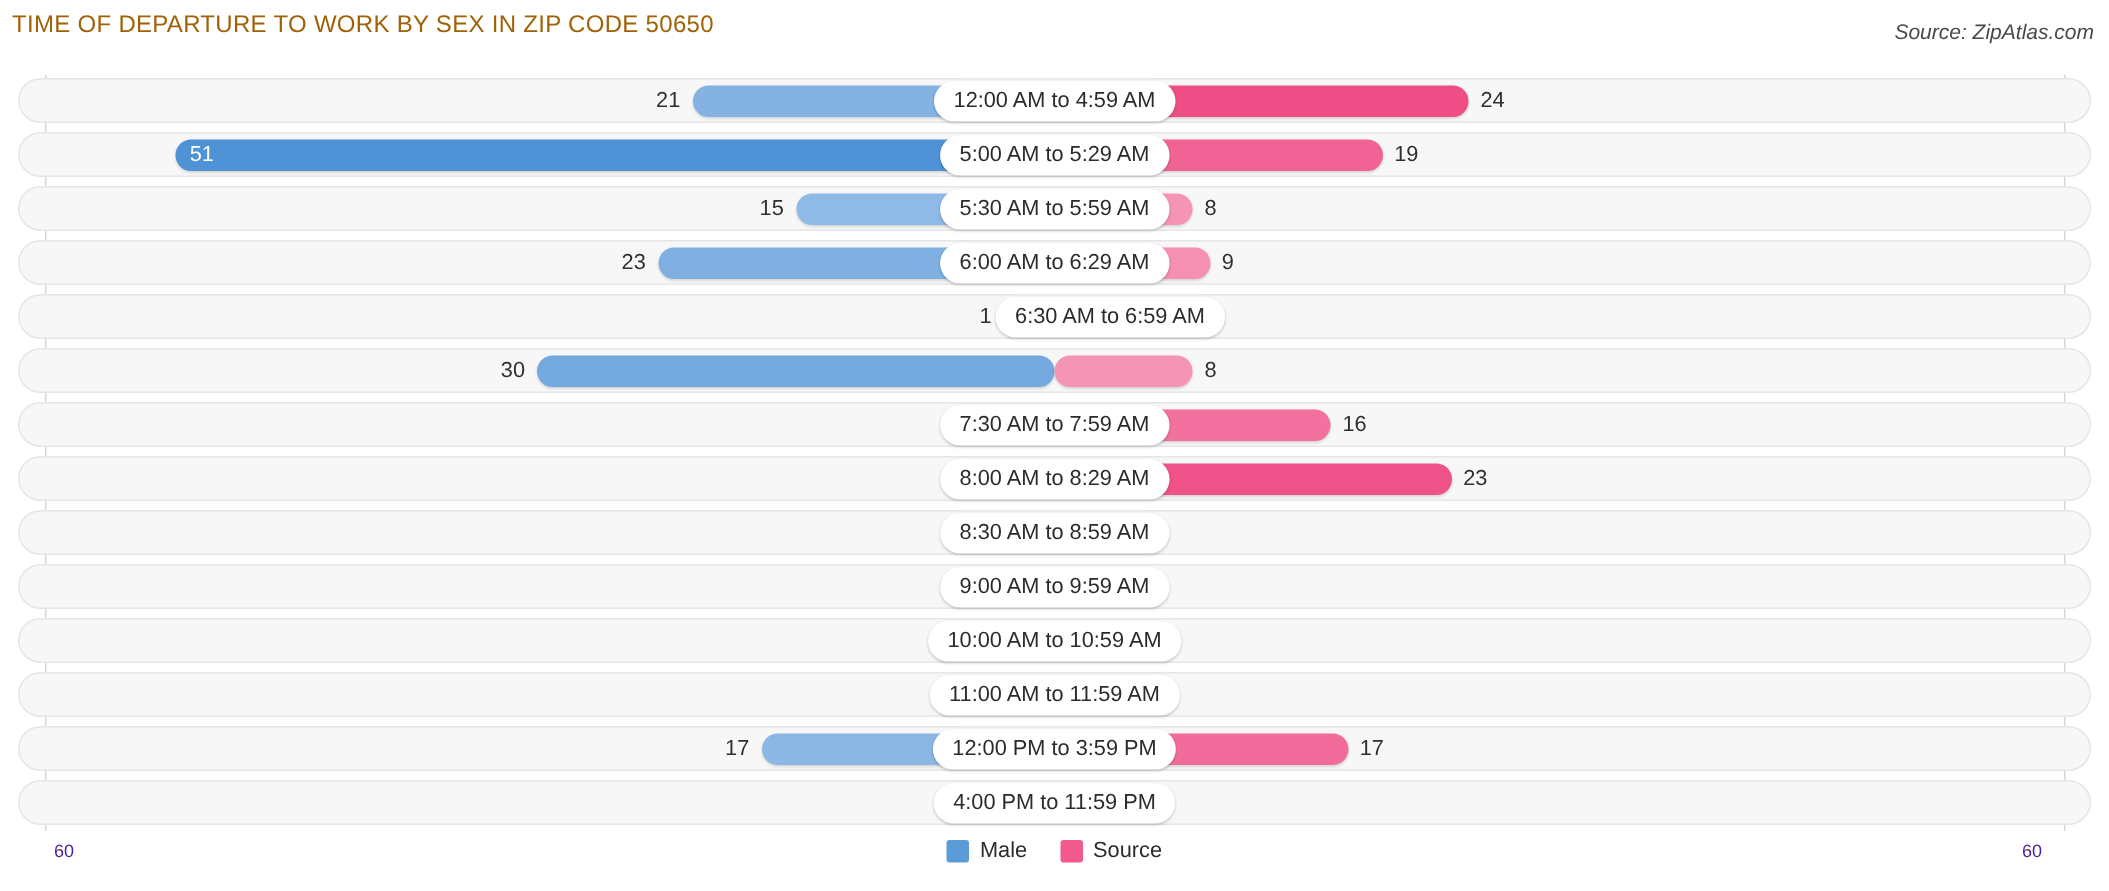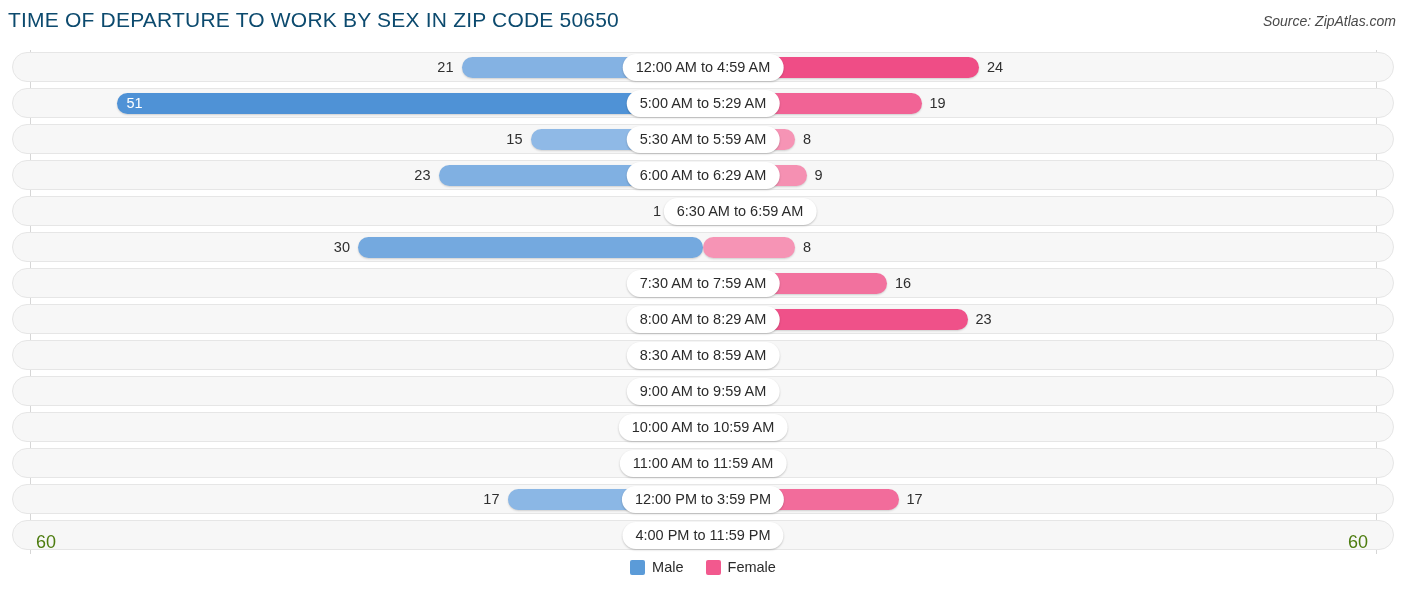--- a/index.html
+++ b/index.html
@@ -8,21 +8,21 @@
     background:#ffffff;
     font-family:"Liberation Sans", sans-serif;
     overflow:hidden;
     position:relative;
   }
   #chart-root{position:relative;width:1406px;height:594px;}
 
   
   .chart-title{
     position:absolute;left:8px;top:8px;
-    font-size:21px;color:#0c4a6e;
+    font-size:16px;color:#a16207;
     letter-spacing:.2px;white-space:nowrap;
   }
   .chart-source{
     position:absolute;right:10px;top:13px;
     font-size:14px;color:#4a4a4a;
     font-style:italic;white-space:nowrap;
   }
 
   
   .plot{
@@ -81,22 +81,22 @@
     font-size:14.5px;color:#2b2b2b;
     text-align:center;white-space:nowrap;
     padding:0 13px;
     box-shadow:0 1px 2px rgba(0,0,0,.22);
     transform:translateX(-50%);
     box-sizing:border-box;
   }
 
   
   .axis-label{
-    position:absolute;top:532px;
-    font-size:18px;color:#4d7c0f;
+    position:absolute;top:560px;
+    font-size:12px;color:#4c1d95;
   }
   .axis-label.axis-left{left:36px;}
   .axis-label.axis-right{left:1348px;}
 
   .legend{
     position:absolute;top:559px;left:0;width:1406px;
     display:flex;justify-content:center;align-items:center;
     gap:22px;
   }
   .legend-item{display:flex;align-items:flex-end;gap:7px;}
@@ -230,17 +230,17 @@
   <div class="axis-label axis-left">60</div>
   <div class="axis-label axis-right">60</div>
 
   <div class="legend" id="legend">
       <div class="legend-item">
         <span class="legend-swatch" style="background: rgb(91, 155, 216);"></span>
         <span class="legend-text">Male</span>
       </div>
       <div class="legend-item">
         <span class="legend-swatch" style="background: rgb(242, 89, 142);"></span>
-        <span class="legend-text">Female</span>
+        <span class="legend-text">Source</span>
       </div>
     </div>
 
 </div>
 
 </body></html>

